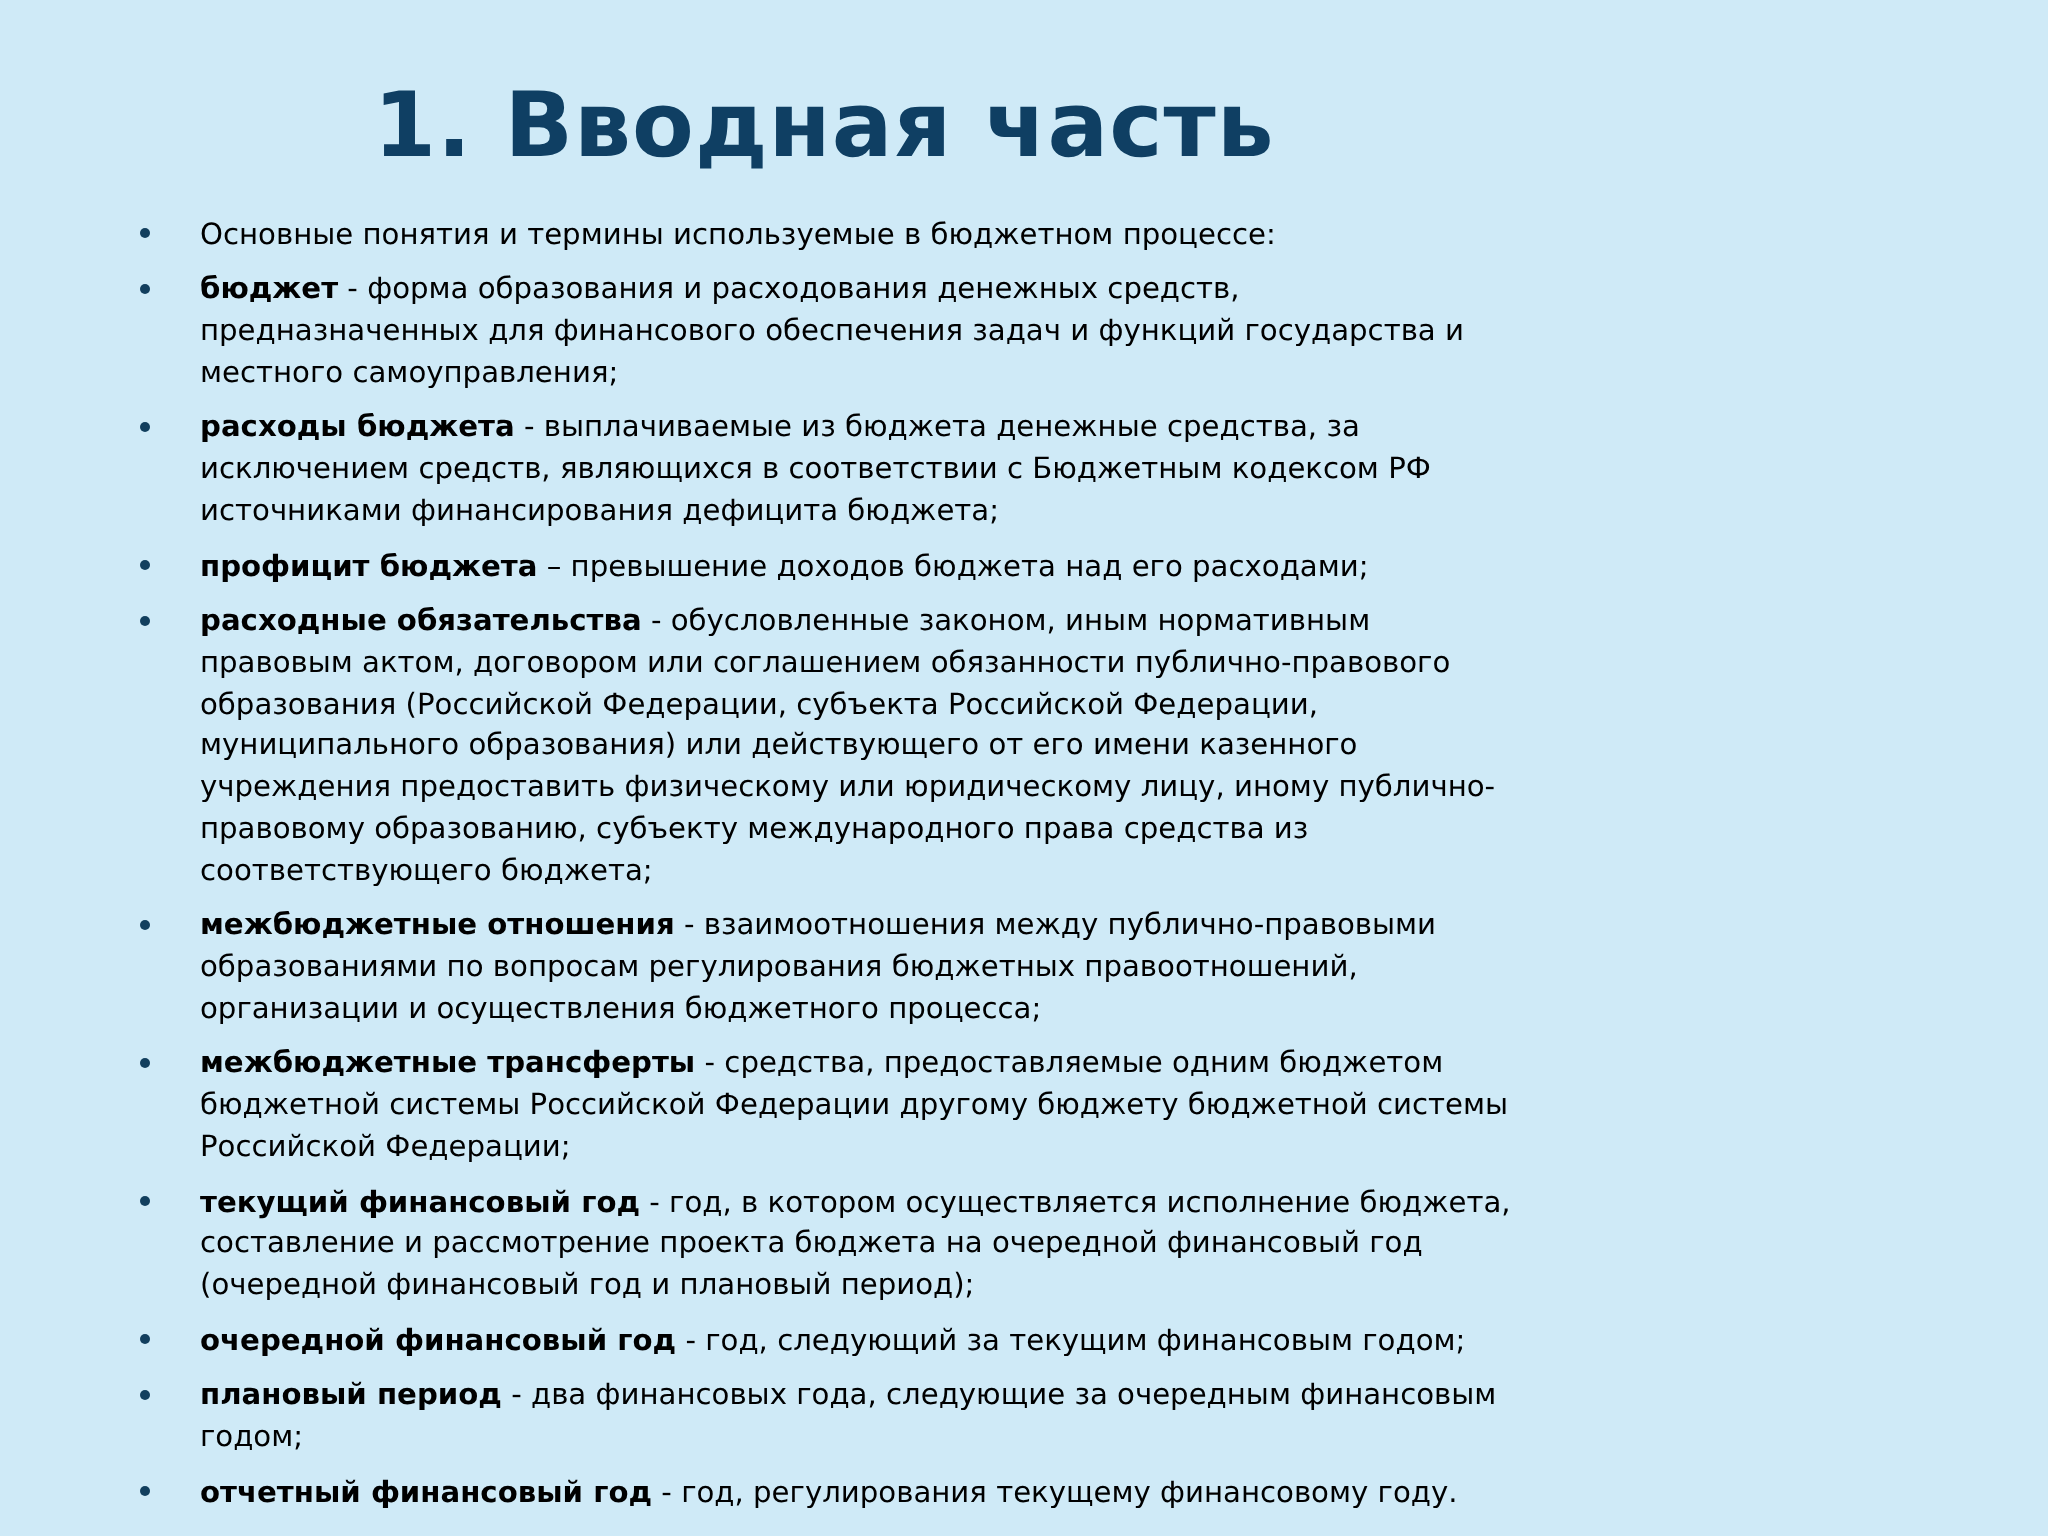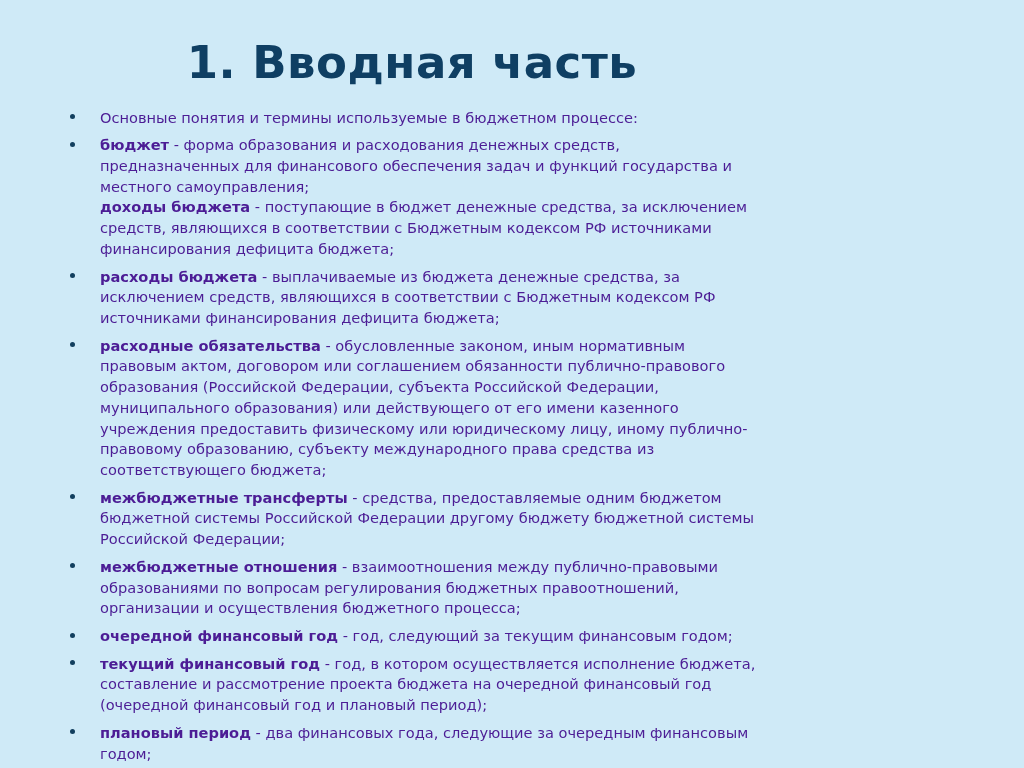--- a/index.html
+++ b/index.html
@@ -35,21 +35,21 @@
   }
   ul.bullets {
     list-style: none;
     margin: 0;
     padding: 0;
   }
   ul.bullets > li {
     position: relative;
     padding-left: 48px;
     margin-bottom: 7px;
-    color: #4c1d95;
+    color: #000000;
     font-size: 14.6px;
     line-height: 1.42;
     text-align: left;
   }
   ul.bullets > li .dot {
     position: absolute;
     left: 18px;
     top: 0.45em;
     width: 5px;
     height: 5px;
@@ -75,54 +75,57 @@
     <ul class="bullets">
 
       <li>
         <span class="dot"></span>
         <span class="para">Основные понятия и термины используемые в бюджетном процессе:</span>
       </li>
 
       <li>
         <span class="dot"></span>
         <span class="para"><span class="term">бюджет</span><span> - форма образования и расходования денежных средств, предназначенных для финансового обеспечения задач и функций государства и местного самоуправления;</span></span>
-        <span class="sub-line"><span class="term">доходы бюджета</span><span> - поступающие в бюджет денежные средства, за исключением средств, являющихся в соответствии с  Бюджетным кодексом РФ источниками финансирования дефицита бюджета;</span></span>
       </li>
 
       <li>
         <span class="dot"></span>
         <span class="term">расходы бюджета</span><span> - выплачиваемые из бюджета денежные средства, за исключением средств, являющихся в соответствии с Бюджетным кодексом РФ источниками финансирования дефицита бюджета;</span>
       </li>
 
 
+      <li>
+        <span class="dot"></span>
+        <span class="term">профицит бюджета</span><span> – превышение доходов бюджета над его расходами;</span>
+      </li>
 
       <li>
         <span class="dot"></span>
         <span class="term">расходные обязательства</span><span> - обусловленные законом, иным нормативным правовым актом, договором или соглашением обязанности публично-правового образования (Российской Федерации, субъекта Российской Федерации, муниципального образования) или действующего от его имени казенного учреждения предоставить физическому или юридическому лицу, иному публично-правовому образованию, субъекту международного права средства из соответствующего бюджета;</span>
       </li>
 
 
       <li>
         <span class="dot"></span>
+        <span class="term">межбюджетные отношения</span><span> - взаимоотношения между публично-правовыми образованиями по вопросам регулирования бюджетных правоотношений, организации и осуществления бюджетного процесса;</span>
+      </li>
+
+      <li>
+        <span class="dot"></span>
         <span class="term">межбюджетные трансферты</span><span> - средства, предоставляемые одним бюджетом бюджетной системы Российской Федерации другому бюджету бюджетной системы Российской Федерации;</span>
       </li>
 
       <li>
         <span class="dot"></span>
-        <span class="term">межбюджетные отношения</span><span> - взаимоотношения между публично-правовыми образованиями по вопросам регулирования бюджетных правоотношений, организации и осуществления бюджетного процесса;</span>
+        <span class="term">текущий финансовый год</span><span> - год, в котором осуществляется исполнение бюджета, составление и рассмотрение проекта бюджета на очередной финансовый год (очередной финансовый год и плановый период);</span>
       </li>
 
       <li>
         <span class="dot"></span>
         <span class="term">очередной финансовый год</span><span> - год, следующий за текущим финансовым годом;</span>
-      </li>
-
-      <li>
-        <span class="dot"></span>
-        <span class="term">текущий финансовый год</span><span> - год, в котором осуществляется исполнение бюджета, составление и рассмотрение проекта бюджета на очередной финансовый год (очередной финансовый год и плановый период);</span>
       </li>
 
       <li>
         <span class="dot"></span>
         <span class="term">плановый период</span><span> - два финансовых года, следующие за очередным финансовым годом;</span>
       </li>
 
       <li>
         <span class="dot"></span>
         <span class="term">отчетный финансовый год</span><span> - год, регулирования текущему финансовому году.</span>

